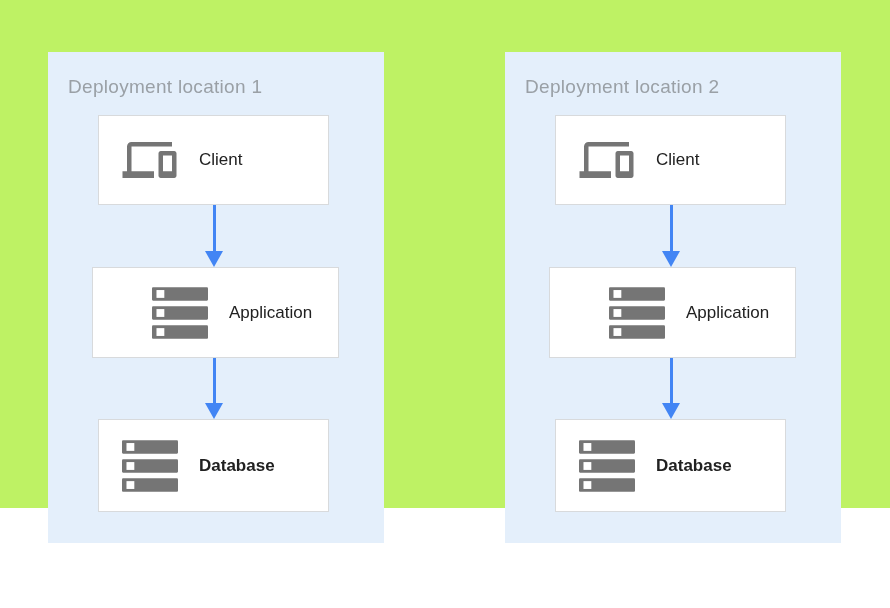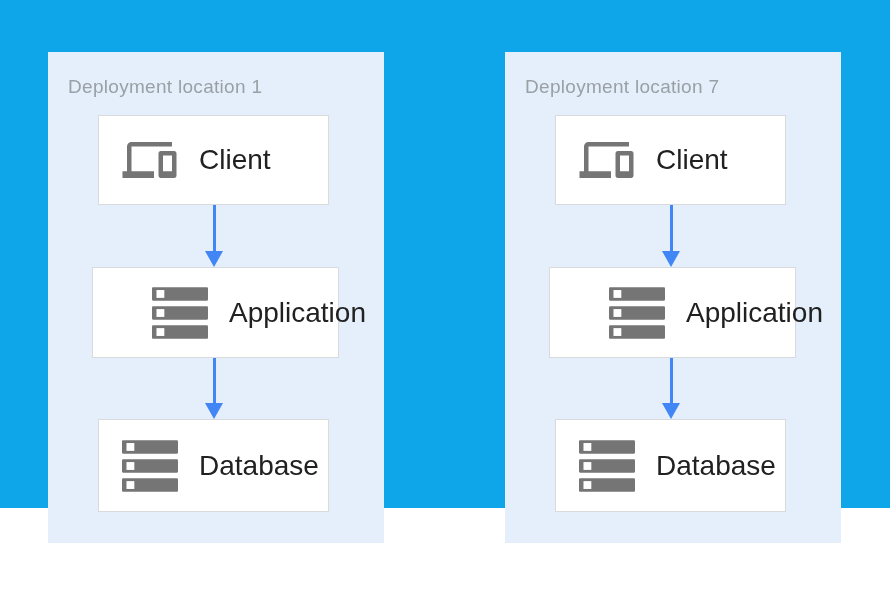--- a/index.html
+++ b/index.html
@@ -5,21 +5,21 @@
   * { margin: 0; padding: 0; box-sizing: border-box; }
   html, body { background: #ffffff; }
   body {
     width: 890px; height: 608px;
     font-family: "Liberation Sans", sans-serif;
     overflow: hidden;
   }
   .canvas {
     position: relative;
     width: 890px; height: 508px;
-    background: #0ea5e9;
+    background: #bef264;
   }
   .panel {
     position: absolute;
     top: 52px;
     width: 336px; height: 491px;
     background: var(--panel-bg, #E4EFFB);
   }
   .panel-1 { left: 48px; }
   .panel-2 { left: 505px; }
   .panel-title {
@@ -32,31 +32,31 @@
   }
   .node {
     position: absolute;
     background: #ffffff;
     border: 1px solid var(--box-border, #D8DADC);
     display: flex;
     align-items: center;
   }
   .node-client { left: 50px; top: 63px;  width: 231px; height: 90px; }
   .node-app    { left: 44px; top: 215px; width: 247px; height: 91px; padding-left: 36px; }
-  .node-db     { left: 50px; top: 367px; width: 231px; height: 93px; }
+  .node-db     { left: 50px; top: 367px; width: 231px; height: 93px; font-weight: bold; }
   .node-icon {
     margin-left: 21px;
     width: 59px; height: 54px;
     display: flex; align-items: center; justify-content: center;
     color: var(--icon-gray, #757575);
     flex: 0 0 auto;
   }
   .node-label {
     margin-left: 20px;
-    font-size: 28px;
+    font-size: 17px;
     color: var(--label-dark, #212121);
     white-space: nowrap;
   }
   .arrow {
     position: absolute;
     left: 157px;
     width: 18px;
     display: flex;
     flex-direction: column;
     align-items: center;
@@ -134,21 +134,21 @@
             <rect x="4" y="19.5" width="7" height="7"></rect>
             <rect x="4" y="36.5" width="7" height="7"></rect>
           </g>
         </svg>
       </span>
       <span class="node-label">Database</span>
     </div>
   </div>
 
   <div class="panel panel-2">
-    <div class="panel-title">Deployment location 7</div>
+    <div class="panel-title">Deployment location 2</div>
 
     <div class="node node-client">
       <span class="node-icon">
         <svg viewBox="0 0 24 24" width="59" height="54" aria-hidden="true">
           <path fill="currentColor" d="M4 6h18V4H4c-1.1 0-2 .9-2 2v11H0v3h14v-3H4V6zm19 2h-6c-.55 0-1 .45-1 1v10c0 .55.45 1 1 1h6c.55 0 1-.45 1-1V9c0-.55-.45-1-1-1zm-1 9h-4v-7h4v7z"></path>
         </svg>
       </span>
       <span class="node-label">Client</span>
     </div>
 

